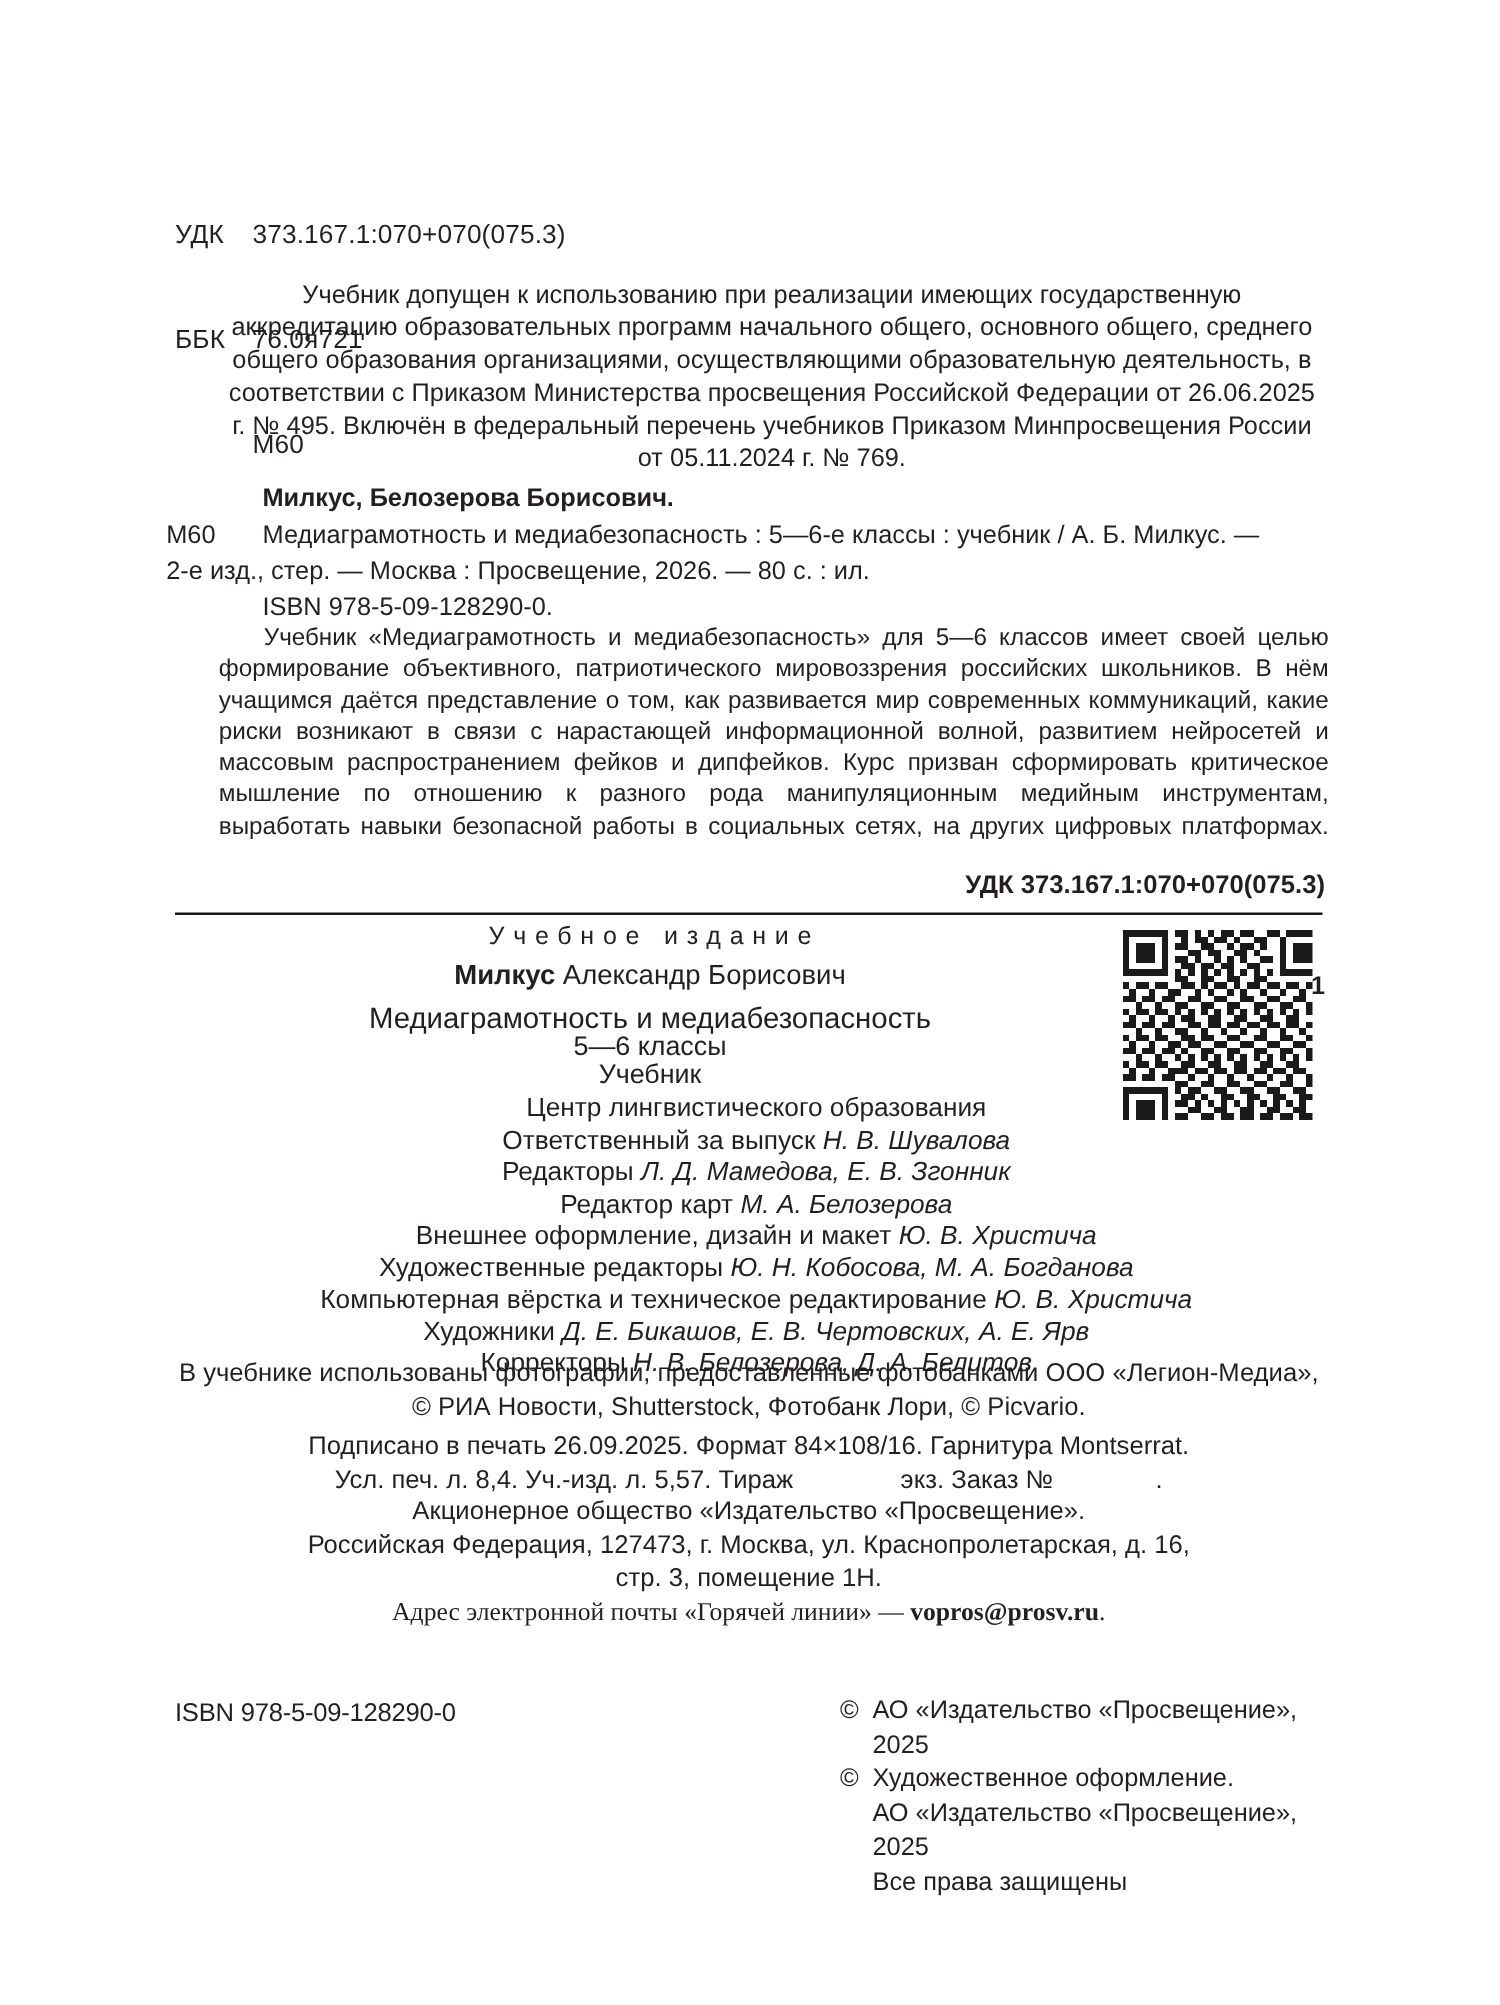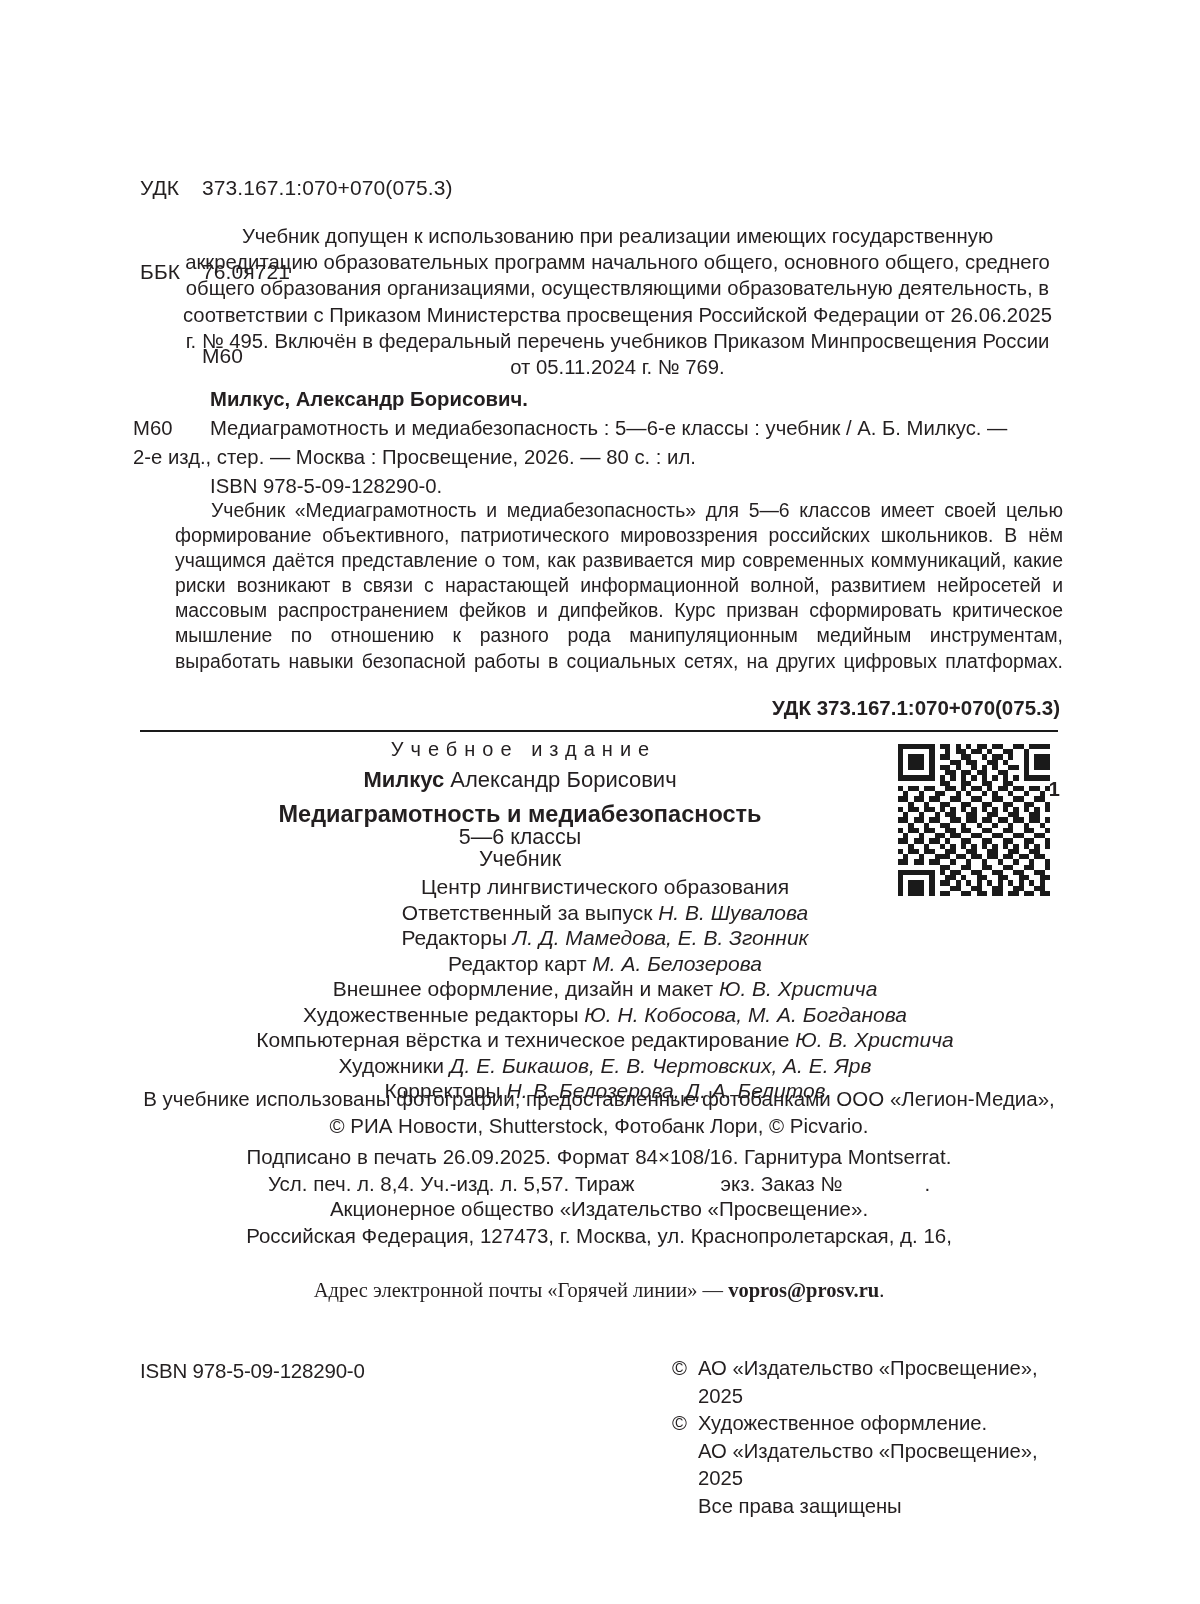--- a/index.html
+++ b/index.html
@@ -128,21 +128,21 @@
     text-align: center;
     font-size: 22px;
     line-height: 30px;
   }
   #imprint-title {
     left: 150px;
     top: 799px;
     width: 740px;
     text-align: center;
     font-size: 23.5px;
-    font-weight: bold;
+    font-weight: normal;
     line-height: 30px;
   }
   #imprint-grades {
     left: 150px;
     top: 822px;
     width: 740px;
     text-align: center;
     font-size: 21.5px;
     line-height: 30px;
   }
@@ -252,21 +252,21 @@
 
   <div class="blk" id="udk-top">
     <div><span class="lbl">УДК</span><span>373.167.1:070+070(075.3)</span></div>
     <div><span class="lbl">ББК</span><span>76.0я721</span></div>
     <div class="m60row">М60</div>
   </div>
 
   <div class="blk" id="approval">Учебник допущен к использованию при реализации имеющих государственную аккредитацию образовательных программ начального общего, основного общего, среднего общего образования организациями, осуществляющими образовательную деятельность, в соответствии с Приказом Министерства просвещения Российской Федерации от 26.06.2025 г. № 495. Включён в федеральный перечень учебников Приказом Минпросвещения России от 05.11.2024 г. № 769.</div>
 
   <div class="blk" id="biblio">
-    <div class="author">Милкус, Александр Борисович.</div>
+    <div class="author">Милкус, Белозерова Борисович.</div>
     <div class="rec">
       <span class="sig">М60</span>
       <span>Медиаграмотность и медиабезопасность :  5—6-е классы : учебник / А. Б. Милкус. —</span>
     </div>
     <div>2-е изд., стер. — Москва : Просвещение, 2026. — 80 с. : ил.</div>
     <div class="isbn">ISBN 978-5-09-128290-0.</div>
   </div>
 
   <div class="blk" id="annotation">Учебник «Медиаграмотность и медиабезопасность» для 5—6 классов имеет своей целью формирование объективного, патриотического мировоззрения российских школьников. В нём учащимся даётся представление о том, как развивается мир современных коммуникаций, какие риски возникают в связи с нарастающей информационной волной, развитием нейросетей и массовым распространением фейков и дипфейков. Курс призван сформировать критическое мышление по отношению к разного рода манипуляционным медийным инструментам, выработать навыки безопасной работы в социальных сетях, на других цифровых платформах.</div>
 
@@ -782,20 +782,21 @@
   </div>
 
   <div class="blk" id="print-data">
     <div>Подписано в печать 26.09.2025. Формат 84×108/16. Гарнитура Montserrat.</div>
     <div><span>Усл. печ. л. 8,4. Уч.-изд. л. 5,57. Тираж</span><span class="gap-run"></span><span>экз. Заказ №</span><span class="gap-order"></span><span>.</span></div>
   </div>
 
   <div class="blk" id="publisher">
     <div>Акционерное общество «Издательство «Просвещение».</div>
     <div>Российская Федерация, 127473, г. Москва, ул. Краснопролетарская, д. 16,</div>
+    <div>стр. 3, помещение 1Н.</div>
   </div>
 
   <div class="blk" id="hotline"><span>Адрес электронной почты «Горячей линии» — </span><span class="b">vopros@prosv.ru</span><span>.</span></div>
 
   <div class="blk" id="isbn-bottom">ISBN 978-5-09-128290-0</div>
 
   <div class="blk" id="copyright">
       <div class="line"><span class="mark">©</span><span>АО «Издательство «Просвещение», 2025</span></div>
       <div class="line"><span class="mark">©</span><span>Художественное оформление.</span></div>
       <div class="line"><span class="mark"></span><span>АО «Издательство «Просвещение», 2025</span></div>

